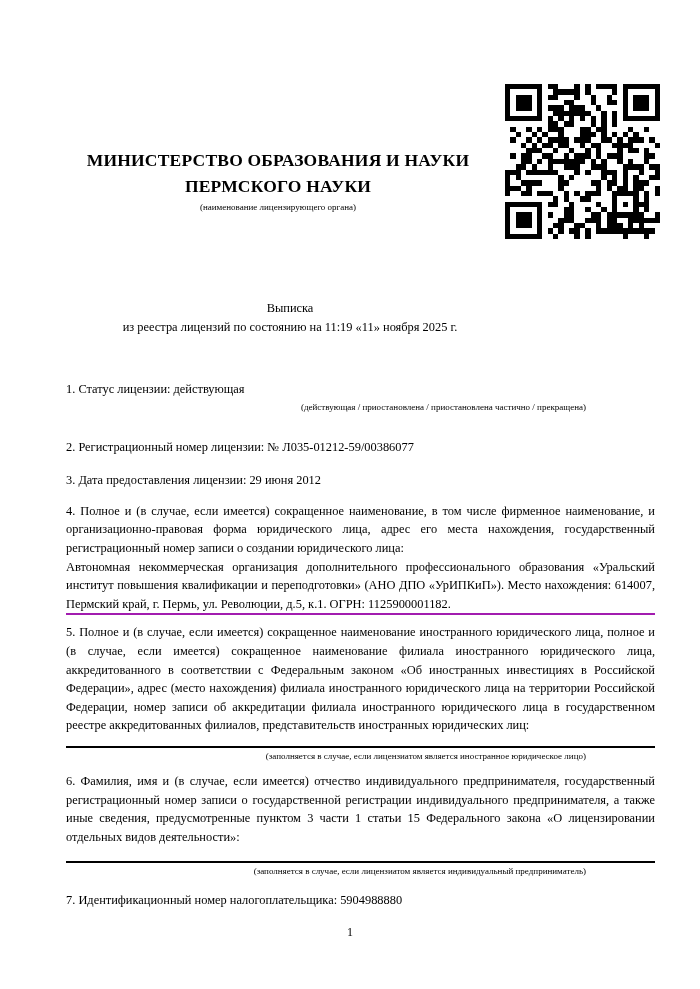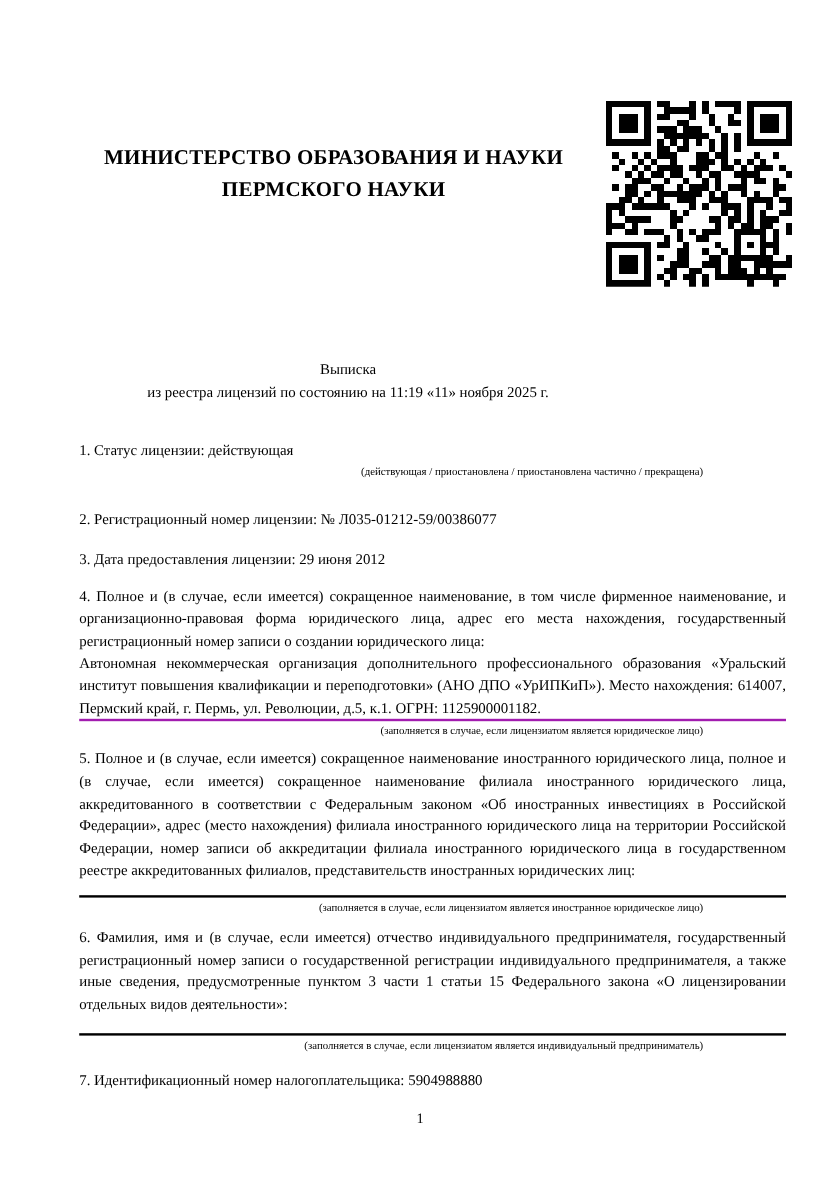--- a/index.html
+++ b/index.html
@@ -5,38 +5,38 @@
   html, body { margin: 0; padding: 0; }
   body {
     width: 700px; height: 989px;
     background: #ffffff;
     position: relative;
     font-family: "Liberation Serif", serif;
     color: #000000;
     overflow: hidden;
   }
   .header {
-    position: absolute; top: 118px; left: 66px; width: 424px;
+    position: absolute; top: 147px; left: 66px; width: 424px;
     text-align: center;
   }
   .header-line {
     font-weight: bold; font-size: 17.5px; line-height: 26px;
     letter-spacing: 0.2px;
   }
   .header-caption { font-size: 9px; line-height: 11px; margin-top: 3px; }
 
   .qr-wrap { position: absolute; left: 505px; top: 84px; width: 155px; height: 155px; }
 
   .doc-title {
     position: absolute; top: 299px; left: 0; width: 580px;
     text-align: center; font-size: 12.4px; line-height: 18.6px;
   }
 
   .items {
-    position: absolute; top: 366px; left: 66px; width: 589px;
+    position: absolute; top: 380px; left: 66px; width: 589px;
     font-size: 12.4px; line-height: 18.6px;
   }
   .para { text-align: justify; }
   .caption {
     font-size: 9px; line-height: 12px; text-align: right;
     padding-right: 69px; margin-top: 2px;
   }
   .rule { border-bottom: 2px solid #a21caf; }
   .blank-sm { height: 11px; border-bottom: 2px solid #000; }
   .blank-md { height: 15px; border-bottom: 2px solid #000; }
@@ -52,20 +52,21 @@
     position: absolute; top: 925px; left: 0; width: 700px;
     text-align: center; font-size: 12px;
   }
 </style>
 </head>
 <body>
 
 <div class="header">
   <div class="header-line">МИНИСТЕРСТВО ОБРАЗОВАНИЯ И НАУКИ</div>
   <div class="header-line">ПЕРМСКОГО НАУКИ</div>
+  <div class="header-caption">(наименование лицензирующего органа)</div>
 </div>
 
 <div class="qr-wrap">
   <svg id="qr" viewBox="0 0 29 29" width="155" height="155" shape-rendering="crispEdges" xmlns="http://www.w3.org/2000/svg">
       <path d="M0 0h1v1h-1zM1 0h1v1h-1zM2 0h1v1h-1zM3 0h1v1h-1zM4 0h1v1h-1zM5 0h1v1h-1zM6 0h1v1h-1zM8 0h1v1h-1zM9 0h1v1h-1zM13 0h1v1h-1zM15 0h1v1h-1zM17 0h1v1h-1zM18 0h1v1h-1zM19 0h1v1h-1zM20 0h1v1h-1zM22 0h1v1h-1zM23 0h1v1h-1zM24 0h1v1h-1zM25 0h1v1h-1zM26 0h1v1h-1zM27 0h1v1h-1zM28 0h1v1h-1zM0 1h1v1h-1zM6 1h1v1h-1zM9 1h1v1h-1zM10 1h1v1h-1zM11 1h1v1h-1zM12 1h1v1h-1zM13 1h1v1h-1zM15 1h1v1h-1zM20 1h1v1h-1zM22 1h1v1h-1zM28 1h1v1h-1zM0 2h1v1h-1zM2 2h1v1h-1zM3 2h1v1h-1zM4 2h1v1h-1zM6 2h1v1h-1zM8 2h1v1h-1zM9 2h1v1h-1zM13 2h1v1h-1zM16 2h1v1h-1zM19 2h1v1h-1zM22 2h1v1h-1zM24 2h1v1h-1zM25 2h1v1h-1zM26 2h1v1h-1zM28 2h1v1h-1zM0 3h1v1h-1zM2 3h1v1h-1zM3 3h1v1h-1zM4 3h1v1h-1zM6 3h1v1h-1zM11 3h1v1h-1zM12 3h1v1h-1zM16 3h1v1h-1zM19 3h1v1h-1zM20 3h1v1h-1zM22 3h1v1h-1zM24 3h1v1h-1zM25 3h1v1h-1zM26 3h1v1h-1zM28 3h1v1h-1zM0 4h1v1h-1zM2 4h1v1h-1zM3 4h1v1h-1zM4 4h1v1h-1zM6 4h1v1h-1zM8 4h1v1h-1zM9 4h1v1h-1zM10 4h1v1h-1zM12 4h1v1h-1zM13 4h1v1h-1zM14 4h1v1h-1zM17 4h1v1h-1zM22 4h1v1h-1zM24 4h1v1h-1zM25 4h1v1h-1zM26 4h1v1h-1zM28 4h1v1h-1zM0 5h1v1h-1zM6 5h1v1h-1zM9 5h1v1h-1zM10 5h1v1h-1zM11 5h1v1h-1zM12 5h1v1h-1zM13 5h1v1h-1zM14 5h1v1h-1zM15 5h1v1h-1zM18 5h1v1h-1zM20 5h1v1h-1zM22 5h1v1h-1zM28 5h1v1h-1zM0 6h1v1h-1zM1 6h1v1h-1zM2 6h1v1h-1zM3 6h1v1h-1zM4 6h1v1h-1zM5 6h1v1h-1zM6 6h1v1h-1zM8 6h1v1h-1zM10 6h1v1h-1zM12 6h1v1h-1zM14 6h1v1h-1zM16 6h1v1h-1zM18 6h1v1h-1zM20 6h1v1h-1zM22 6h1v1h-1zM23 6h1v1h-1zM24 6h1v1h-1zM25 6h1v1h-1zM26 6h1v1h-1zM27 6h1v1h-1zM28 6h1v1h-1zM8 7h1v1h-1zM9 7h1v1h-1zM11 7h1v1h-1zM12 7h1v1h-1zM16 7h1v1h-1zM18 7h1v1h-1zM20 7h1v1h-1zM1 8h1v1h-1zM4 8h1v1h-1zM6 8h1v1h-1zM8 8h1v1h-1zM9 8h1v1h-1zM10 8h1v1h-1zM14 8h1v1h-1zM15 8h1v1h-1zM17 8h1v1h-1zM18 8h1v1h-1zM23 8h1v1h-1zM26 8h1v1h-1zM2 9h1v1h-1zM5 9h1v1h-1zM7 9h1v1h-1zM10 9h1v1h-1zM14 9h1v1h-1zM15 9h1v1h-1zM16 9h1v1h-1zM18 9h1v1h-1zM20 9h1v1h-1zM22 9h1v1h-1zM24 9h1v1h-1zM1 10h1v1h-1zM4 10h1v1h-1zM6 10h1v1h-1zM8 10h1v1h-1zM9 10h1v1h-1zM10 10h1v1h-1zM11 10h1v1h-1zM13 10h1v1h-1zM14 10h1v1h-1zM15 10h1v1h-1zM18 10h1v1h-1zM19 10h1v1h-1zM21 10h1v1h-1zM23 10h1v1h-1zM24 10h1v1h-1zM25 10h1v1h-1zM27 10h1v1h-1zM3 11h1v1h-1zM5 11h1v1h-1zM7 11h1v1h-1zM8 11h1v1h-1zM10 11h1v1h-1zM11 11h1v1h-1zM14 11h1v1h-1zM16 11h1v1h-1zM17 11h1v1h-1zM20 11h1v1h-1zM21 11h1v1h-1zM22 11h1v1h-1zM23 11h1v1h-1zM28 11h1v1h-1zM4 12h1v1h-1zM5 12h1v1h-1zM6 12h1v1h-1zM9 12h1v1h-1zM12 12h1v1h-1zM15 12h1v1h-1zM17 12h1v1h-1zM21 12h1v1h-1zM23 12h1v1h-1zM24 12h1v1h-1zM26 12h1v1h-1zM1 13h1v1h-1zM3 13h1v1h-1zM4 13h1v1h-1zM7 13h1v1h-1zM8 13h1v1h-1zM11 13h1v1h-1zM13 13h1v1h-1zM14 13h1v1h-1zM15 13h1v1h-1zM17 13h1v1h-1zM19 13h1v1h-1zM20 13h1v1h-1zM21 13h1v1h-1zM26 13h1v1h-1zM27 13h1v1h-1zM3 14h1v1h-1zM4 14h1v1h-1zM6 14h1v1h-1zM8 14h1v1h-1zM9 14h1v1h-1zM10 14h1v1h-1zM11 14h1v1h-1zM12 14h1v1h-1zM13 14h1v1h-1zM14 14h1v1h-1zM16 14h1v1h-1zM18 14h1v1h-1zM21 14h1v1h-1zM23 14h1v1h-1zM26 14h1v1h-1zM2 15h1v1h-1zM3 15h1v1h-1zM5 15h1v1h-1zM8 15h1v1h-1zM11 15h1v1h-1zM12 15h1v1h-1zM13 15h1v1h-1zM16 15h1v1h-1zM17 15h1v1h-1zM18 15h1v1h-1zM22 15h1v1h-1zM23 15h1v1h-1zM24 15h1v1h-1zM25 15h1v1h-1zM27 15h1v1h-1zM28 15h1v1h-1zM0 16h1v1h-1zM1 16h1v1h-1zM2 16h1v1h-1zM4 16h1v1h-1zM5 16h1v1h-1zM6 16h1v1h-1zM7 16h1v1h-1zM8 16h1v1h-1zM9 16h1v1h-1zM13 16h1v1h-1zM15 16h1v1h-1zM18 16h1v1h-1zM19 16h1v1h-1zM20 16h1v1h-1zM22 16h1v1h-1zM25 16h1v1h-1zM28 16h1v1h-1zM0 17h1v1h-1zM2 17h1v1h-1zM10 17h1v1h-1zM12 17h1v1h-1zM18 17h1v1h-1zM20 17h1v1h-1zM22 17h1v1h-1zM24 17h1v1h-1zM27 17h1v1h-1zM28 17h1v1h-1zM0 18h1v1h-1zM3 18h1v1h-1zM4 18h1v1h-1zM5 18h1v1h-1zM6 18h1v1h-1zM10 18h1v1h-1zM11 18h1v1h-1zM16 18h1v1h-1zM17 18h1v1h-1zM19 18h1v1h-1zM20 18h1v1h-1zM22 18h1v1h-1zM24 18h1v1h-1zM25 18h1v1h-1zM26 18h1v1h-1zM0 19h1v1h-1zM1 19h1v1h-1zM2 19h1v1h-1zM4 19h1v1h-1zM10 19h1v1h-1zM17 19h1v1h-1zM19 19h1v1h-1zM21 19h1v1h-1zM22 19h1v1h-1zM24 19h1v1h-1zM25 19h1v1h-1zM28 19h1v1h-1zM0 20h1v1h-1zM3 20h1v1h-1zM4 20h1v1h-1zM6 20h1v1h-1zM7 20h1v1h-1zM8 20h1v1h-1zM11 20h1v1h-1zM13 20h1v1h-1zM15 20h1v1h-1zM16 20h1v1h-1zM17 20h1v1h-1zM20 20h1v1h-1zM21 20h1v1h-1zM22 20h1v1h-1zM23 20h1v1h-1zM24 20h1v1h-1zM26 20h1v1h-1zM28 20h1v1h-1zM9 21h1v1h-1zM11 21h1v1h-1zM14 21h1v1h-1zM15 21h1v1h-1zM20 21h1v1h-1zM24 21h1v1h-1zM26 21h1v1h-1zM0 22h1v1h-1zM1 22h1v1h-1zM2 22h1v1h-1zM3 22h1v1h-1zM4 22h1v1h-1zM5 22h1v1h-1zM6 22h1v1h-1zM8 22h1v1h-1zM9 22h1v1h-1zM12 22h1v1h-1zM17 22h1v1h-1zM20 22h1v1h-1zM22 22h1v1h-1zM24 22h1v1h-1zM25 22h1v1h-1zM26 22h1v1h-1zM0 23h1v1h-1zM6 23h1v1h-1zM11 23h1v1h-1zM12 23h1v1h-1zM15 23h1v1h-1zM18 23h1v1h-1zM20 23h1v1h-1zM24 23h1v1h-1zM26 23h1v1h-1zM0 24h1v1h-1zM2 24h1v1h-1zM3 24h1v1h-1zM4 24h1v1h-1zM6 24h1v1h-1zM8 24h1v1h-1zM11 24h1v1h-1zM12 24h1v1h-1zM16 24h1v1h-1zM17 24h1v1h-1zM19 24h1v1h-1zM20 24h1v1h-1zM21 24h1v1h-1zM22 24h1v1h-1zM23 24h1v1h-1zM24 24h1v1h-1zM25 24h1v1h-1zM28 24h1v1h-1zM0 25h1v1h-1zM2 25h1v1h-1zM3 25h1v1h-1zM4 25h1v1h-1zM6 25h1v1h-1zM10 25h1v1h-1zM11 25h1v1h-1zM12 25h1v1h-1zM15 25h1v1h-1zM16 25h1v1h-1zM17 25h1v1h-1zM19 25h1v1h-1zM20 25h1v1h-1zM23 25h1v1h-1zM24 25h1v1h-1zM25 25h1v1h-1zM26 25h1v1h-1zM27 25h1v1h-1zM28 25h1v1h-1zM0 26h1v1h-1zM2 26h1v1h-1zM3 26h1v1h-1zM4 26h1v1h-1zM6 26h1v1h-1zM9 26h1v1h-1zM10 26h1v1h-1zM13 26h1v1h-1zM14 26h1v1h-1zM17 26h1v1h-1zM19 26h1v1h-1zM20 26h1v1h-1zM21 26h1v1h-1zM23 26h1v1h-1zM25 26h1v1h-1zM0 27h1v1h-1zM6 27h1v1h-1zM8 27h1v1h-1zM10 27h1v1h-1zM12 27h1v1h-1zM13 27h1v1h-1zM15 27h1v1h-1zM17 27h1v1h-1zM18 27h1v1h-1zM19 27h1v1h-1zM20 27h1v1h-1zM21 27h1v1h-1zM22 27h1v1h-1zM23 27h1v1h-1zM24 27h1v1h-1zM25 27h1v1h-1zM26 27h1v1h-1zM27 27h1v1h-1zM0 28h1v1h-1zM1 28h1v1h-1zM2 28h1v1h-1zM3 28h1v1h-1zM4 28h1v1h-1zM5 28h1v1h-1zM6 28h1v1h-1zM9 28h1v1h-1zM13 28h1v1h-1zM15 28h1v1h-1zM22 28h1v1h-1zM26 28h1v1h-1z" fill="#000"></path>
     </svg>
 </div>
 
 <div class="doc-title">
   <div>Выписка</div>
@@ -85,21 +86,20 @@
 
   <div class="item" id="item-date">
     <div>3. Дата предоставления лицензии: 29 июня 2012</div>
   </div>
 
   <div class="item" id="item-legal">
     <div class="rule">
       <div class="para">4. Полное и (в случае, если имеется) сокращенное наименование, в том числе фирменное наименование, и организационно-правовая форма юридического лица, адрес его места нахождения, государственный регистрационный номер записи о создании юридического лица:</div>
       <div class="para">Автономная некоммерческая организация дополнительного профессионального образования «Уральский институт повышения квалификации и переподготовки» (АНО ДПО «УрИПКиП»). Место нахождения: 614007, Пермский край, г. Пермь, ул. Революции, д.5, к.1. ОГРН: 1125900001182.</div>
     </div>
-    <div class="caption">(заполняется в случае, если лицензиатом является юридическое лицо)</div>
   </div>
 
   <div class="item" id="item-foreign">
     <div class="para">5. Полное и (в случае, если имеется) сокращенное наименование иностранного юридического лица, полное и (в случае, если имеется) сокращенное наименование филиала иностранного юридического лица, аккредитованного в соответствии с Федеральным законом «Об иностранных инвестициях в Российской Федерации», адрес (место нахождения) филиала иностранного юридического лица на территории Российской Федерации, номер записи об аккредитации филиала иностранного юридического лица в государственном реестре аккредитованных филиалов, представительств иностранных юридических лиц:</div>
     <div class="blank-sm"></div>
     <div class="caption">(заполняется в случае, если лицензиатом является иностранное юридическое лицо)</div>
   </div>
 
   <div class="item" id="item-individual">
     <div class="para">6. Фамилия, имя и (в случае, если имеется) отчество индивидуального предпринимателя, государственный регистрационный номер записи о государственной регистрации индивидуального предпринимателя, а также иные сведения, предусмотренные пунктом 3 части 1 статьи 15 Федерального закона «О лицензировании отдельных видов деятельности»:</div>

